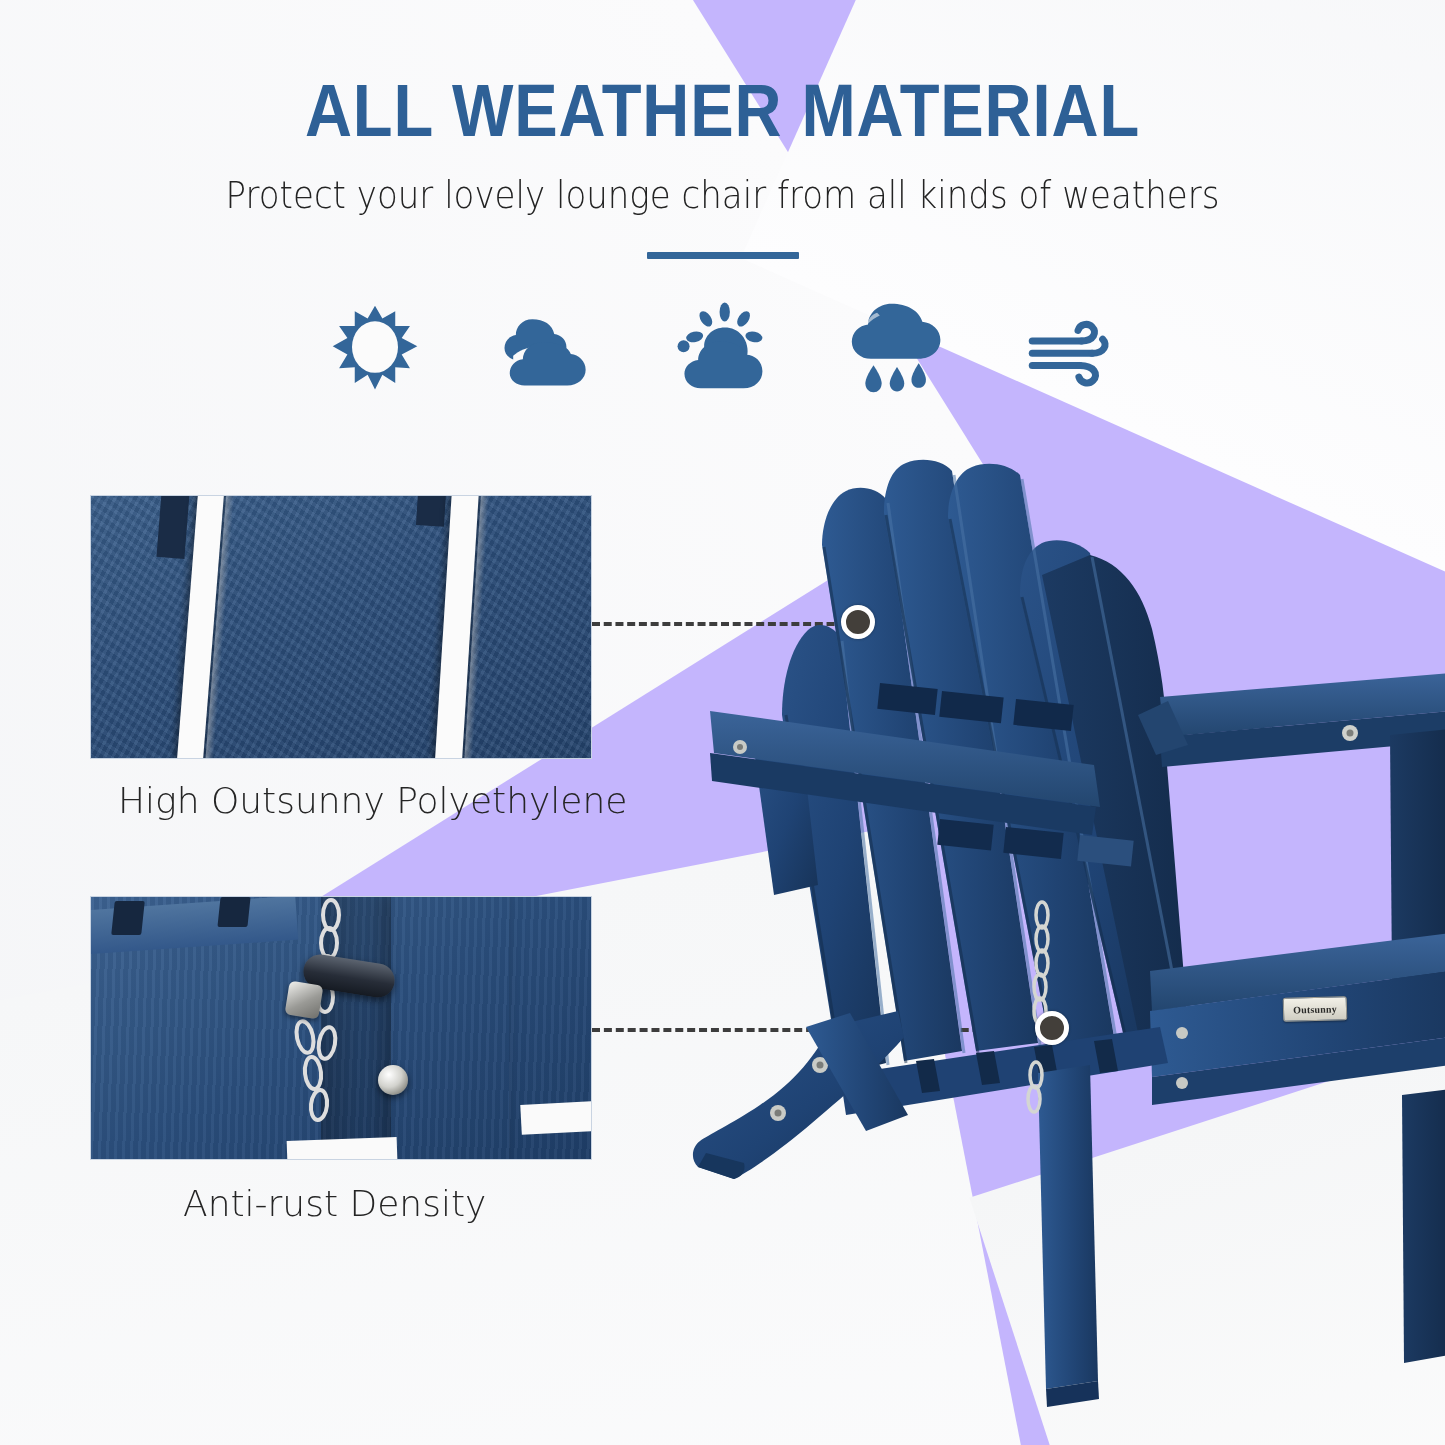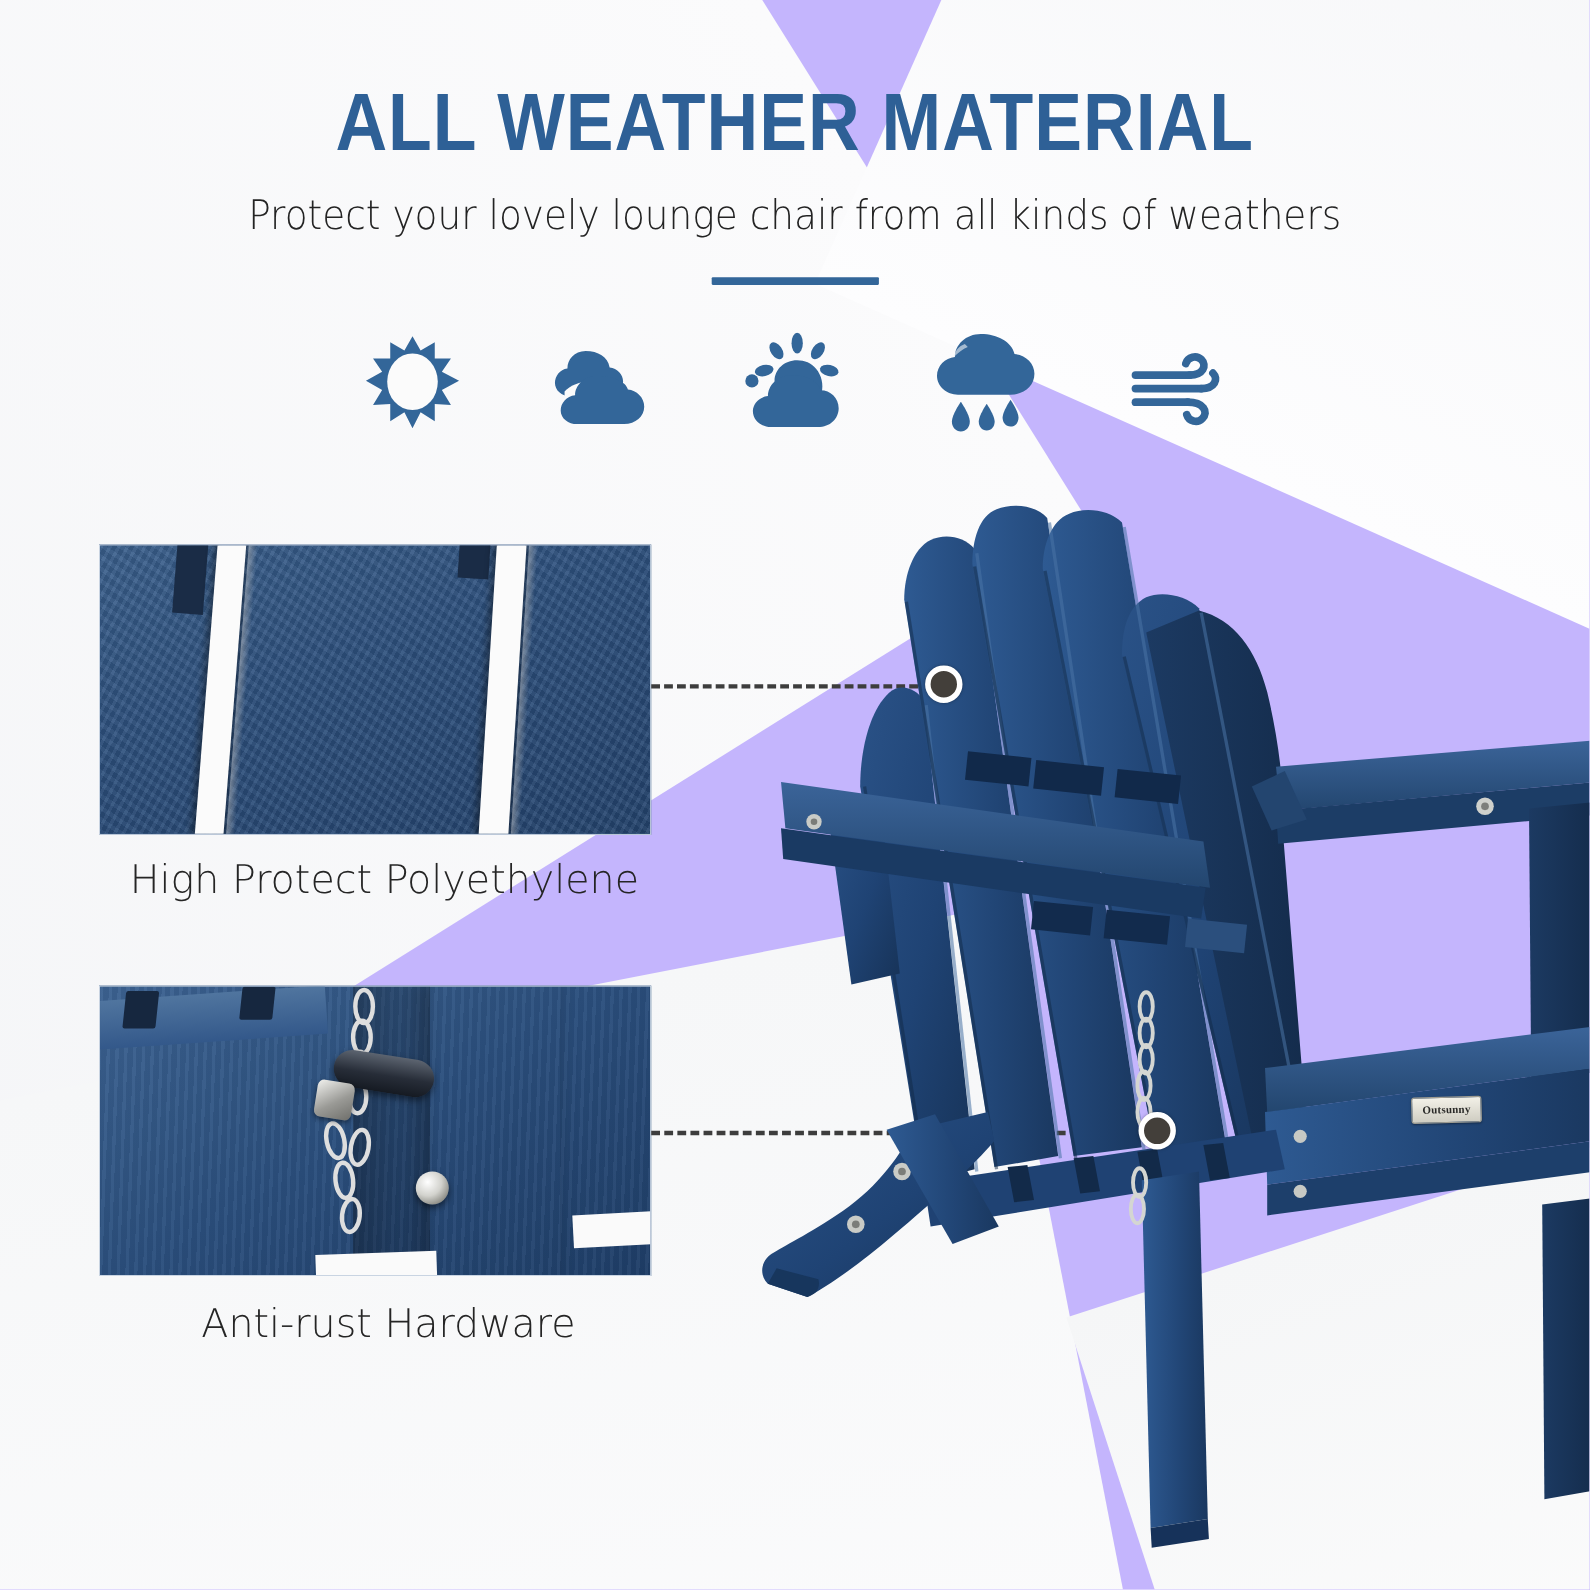--- a/index.html
+++ b/index.html
@@ -217,21 +217,21 @@
 
   <div class="inset" id="inset-hdpe">
     <div class="hdpe-bg"></div>
     <div class="hdpe-dark k1"></div>
     <div class="hdpe-gap g1"></div>
     <div class="hdpe-edge e1"></div>
     <div class="hdpe-dark k2"></div>
     <div class="hdpe-gap g2"></div>
     <div class="hdpe-edge e2"></div>
   </div>
-  <div class="inset-caption" id="cap-hdpe">High Protect Polyethylene</div>
+  <div class="inset-caption" id="cap-hdpe">High Outsunny Polyethylene</div>
 
   <div class="inset" id="inset-hw">
     <div class="hw-bg"></div>
     <div class="hw-seat"></div>
     <div class="hw-notch n1"></div>
     <div class="hw-notch n2"></div>
     <div class="hw-shadowband"></div>
     <div class="hw-postR"></div>
     <div class="hw-white w1"></div>
     <div class="hw-white w2"></div>
@@ -244,21 +244,21 @@
         <ellipse cx="214" cy="140" rx="8" ry="16" transform="rotate(-12 214 140)"></ellipse>
         <ellipse cx="236" cy="146" rx="8" ry="16" transform="rotate(10 236 146)"></ellipse>
         <ellipse cx="222" cy="176" rx="8" ry="16" transform="rotate(-6 222 176)"></ellipse>
         <ellipse cx="228" cy="208" rx="8" ry="15" transform="rotate(6 228 208)"></ellipse>
       </g>
     </svg>
     <div class="pin"></div>
     <div class="pin-nut"></div>
     <div class="screw"></div>
   </div>
-  <div class="inset-caption" id="cap-hw">Anti-rust Hardware</div>
+  <div class="inset-caption" id="cap-hw">Anti-rust Density</div>
 
   <div class="leader" id="leader-top"></div>
   <div class="leader" id="leader-bottom"></div>
 
   <div id="chair-wrap">
     <svg width="760" height="1000" viewBox="0 0 760 1000">
       <defs>
         <linearGradient id="navyA" x1="0" y1="0" x2="1" y2="1">
           <stop offset="0%" stop-color="#2a5287"></stop>
           <stop offset="55%" stop-color="#1f4374"></stop>

